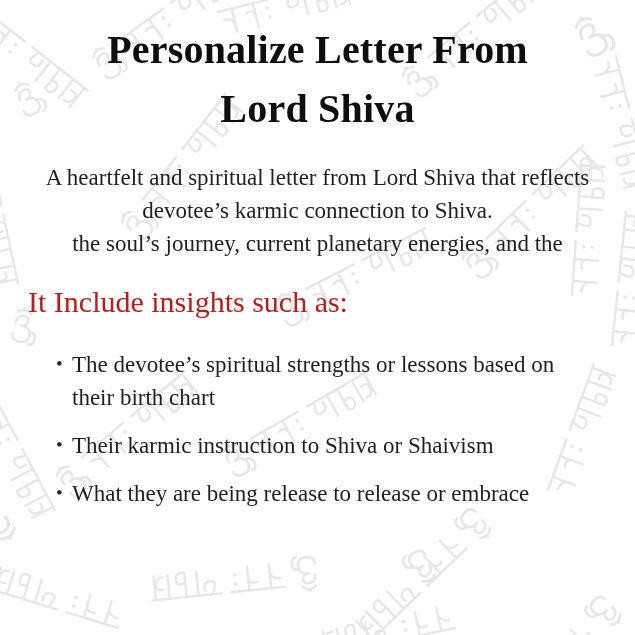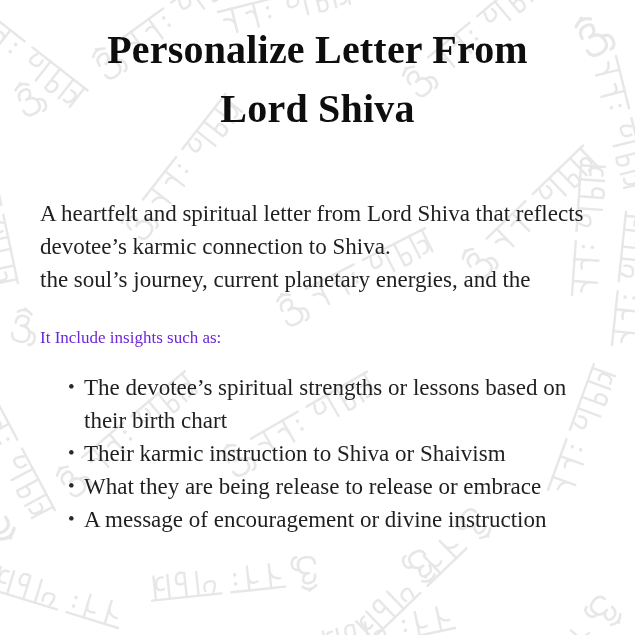--- a/index.html
+++ b/index.html
@@ -25,58 +25,60 @@
     position: absolute;
     width: 1px; height: 1px;
     overflow: hidden;
     opacity: 0;
     white-space: nowrap;
   }
   .content {
     position: absolute;
     inset: 0;
     z-index: 1;
-    padding: 0 40px;
+    padding: 0 28px;
     box-sizing: border-box;
   }
   .page-title {
     margin: 20px 10px 0 10px;
     text-align: center;
     font-size: 40px;
     line-height: 59px;
     font-weight: 700;
     color: #0e0e0e;
     letter-spacing: 0.2px;
   }
   .page-title .title-line { display: block; }
   .intro {
-    margin-top: 59px;
+    margin-top: 23px;
     font-size: 23px;
     line-height: 33px;
     color: #1f1f1f;
+    text-align: center;
   }
   .intro .intro-line { display: block; }
   .list-heading {
     margin-top: 25px;
-    font-size: 17px;
+    font-size: 30px;
     line-height: 33px;
-    color: #6d28d9;
+    color: #b91c1c;
   }
   ul.insights-list {
     margin: 0;
     padding: 0 0 0 27px;
     list-style: none;
     width: 545px;
   }
   ul.insights-list li {
     position: relative;
     padding-left: 17px;
     font-size: 23px;
     line-height: 33px;
     color: #1f1f1f;
+    margin-top: 15px;
   }
   ul.insights-list li::before {
     content: "\2022";
     position: absolute;
     left: 1px;
     top: -1px;
     font-size: 19px;
     line-height: 33px;
     color: #2a2a2a;
   }
@@ -159,16 +161,15 @@
     <span class="intro-line">devotee’s karmic connection to Shiva.</span>
     <span class="intro-line">the soul’s journey, current planetary energies, and the</span>
   </p>
 
   <p class="list-heading">It Include insights such as:</p>
 
   <ul class="insights-list">
     <li>The devotee’s spiritual strengths or lessons based on their birth chart</li>
     <li>Their karmic instruction to Shiva or Shaivism</li>
     <li>What they are being release to release or embrace</li>
-    <li>A message of encouragement or divine instruction</li>
   </ul>
 
 </div>
 
 </body></html>

